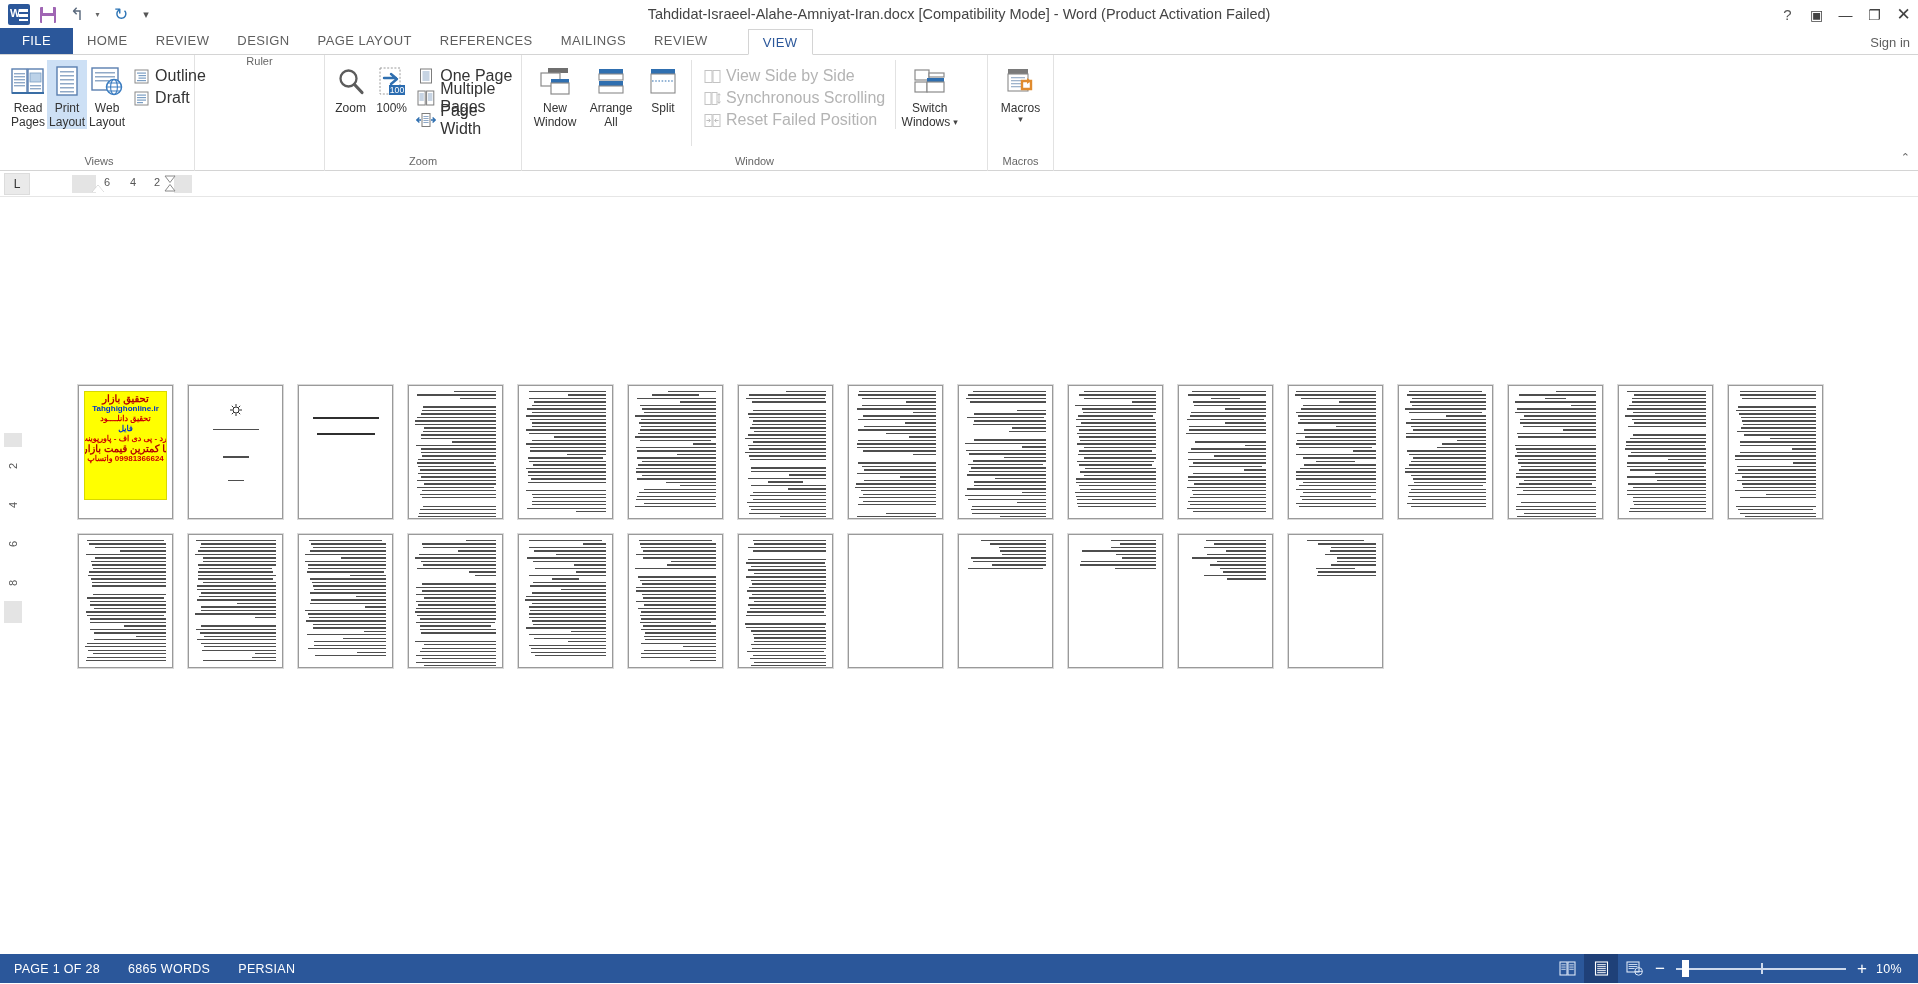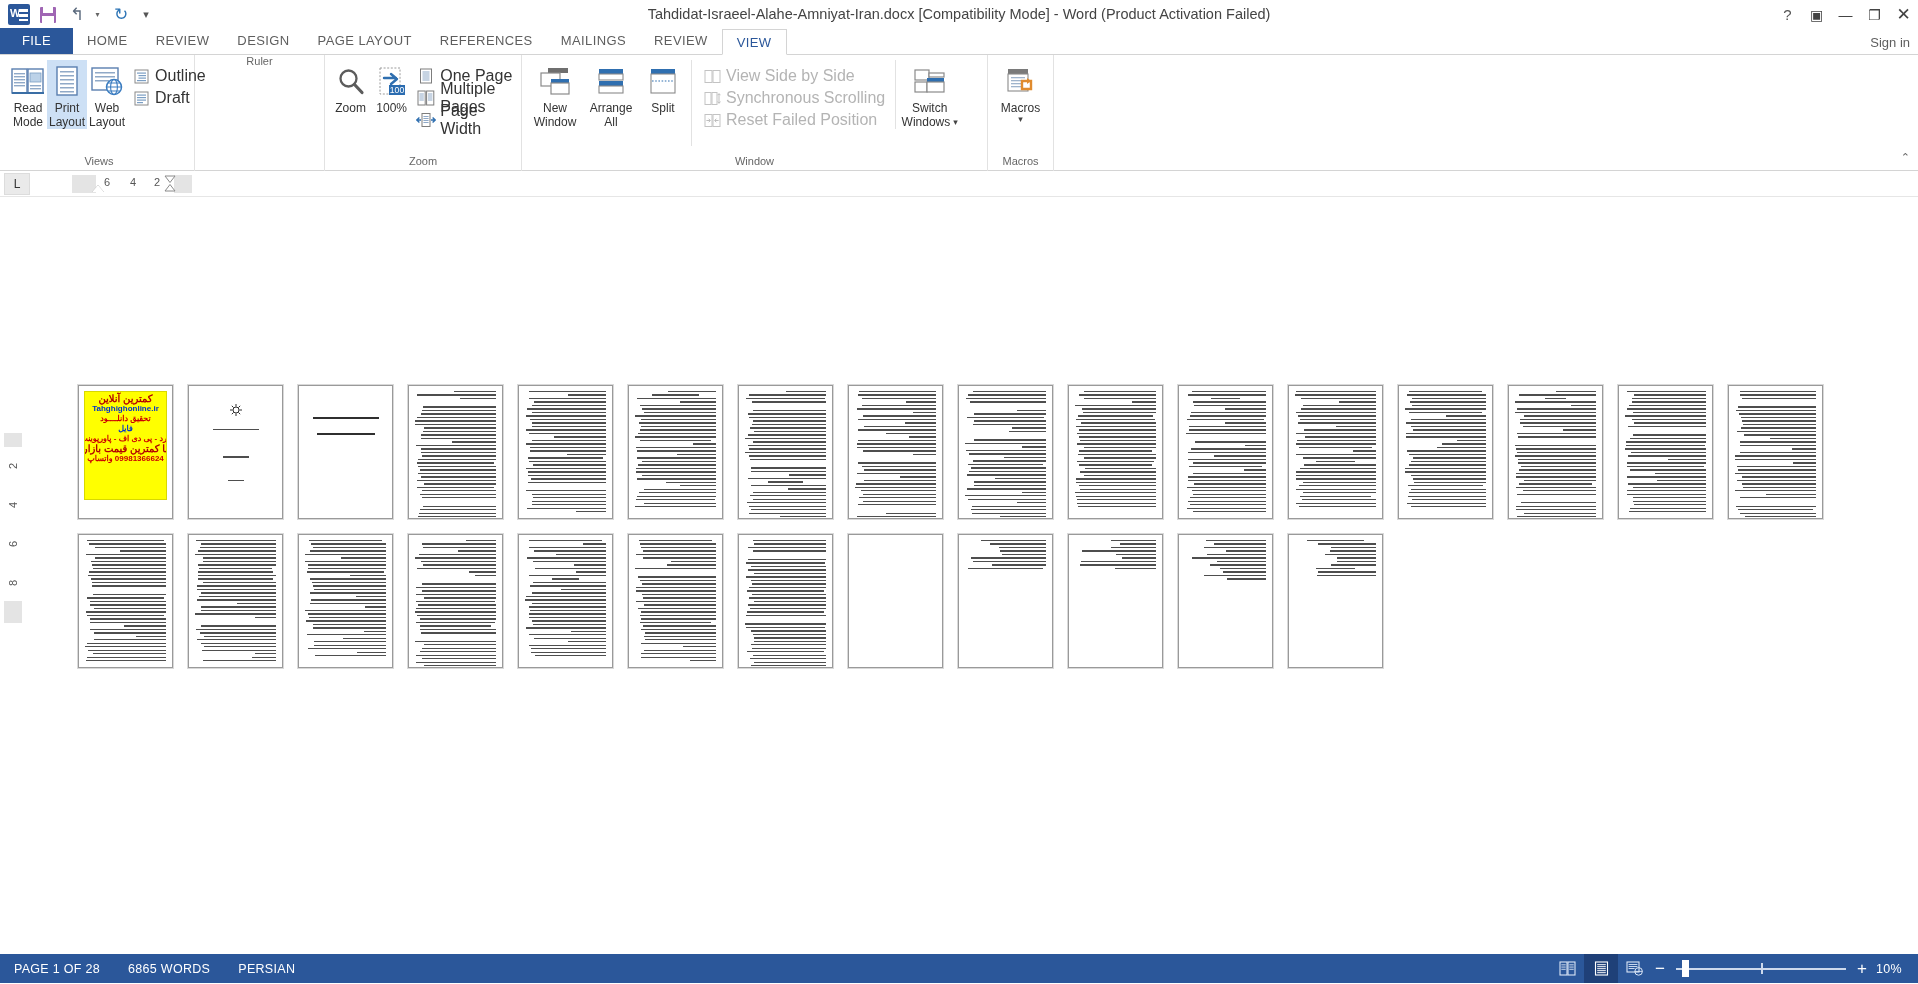--- a/index.html
+++ b/index.html
@@ -98,20 +98,21 @@
     background: #2b579a; color: #fff; font-weight: normal;
     padding: 4px 22px 5px 22px;
   }
   .tab.active {
     color: #2b579a;
     background: #fff;
     border: 1px solid #d4d4d4;
     border-bottom: 1px solid #fff;
     position: relative; top: 1px;
     z-index: 2;
+    margin-left: 26px;
   }
   #signin {
     position: absolute; right: 8px; bottom: 4px;
     font-size: 13px; color: #5e5e5e;
   }
 
   
   #ribbon {
     height: 116px;
     background: #fff;
@@ -323,21 +324,21 @@
               </g>
             <rect x="19" y="6" width="11" height="9" fill="#bcd2e8" stroke="#7b9ec4" stroke-width=".8"></rect>
             <g fill="#8fa9c8">
                 <rect x="19" y="18" width="11" height="1.4"></rect>
                 <rect x="19" y="21" width="11" height="1.4"></rect>
               </g>
             <path d="M1 26 L33 26" stroke="#3a6ea5" stroke-width="2"></path>
           </svg>
         </span>
         <span>Read</span>
-        <span>Mode</span>
+        <span>Pages</span>
       </div>
       <div class="bigbtn sel">
         <span class="ic">
           <svg width="26" height="32" viewBox="0 0 26 32">
             <rect x="3" y="1" width="20" height="28" fill="#fff" stroke="#5a7fb0" stroke-width="1.4"></rect>
             <g fill="#90a9c7">
                 <rect x="6" y="5" width="14" height="1.5"></rect>
                 <rect x="6" y="9" width="14" height="1.5"></rect>
                 <rect x="6" y="13" width="14" height="1.5"></rect>
                 <rect x="6" y="17" width="14" height="1.5"></rect>
@@ -622,21 +623,21 @@
     <span class="vnum">4</span>
     <span class="vnum">6</span>
     <span class="vnum">8</span>
   </div>
   <div class="vruler-cap" style="top:404px"></div>
 
   <div id="pages">
 
     <div class="thumb ad">
       <div class="ad-inner">
-        <div class="ad-l big">کمترین آنلاین</div>
+        <div class="ad-l big">تحقیق بازار</div>
         <div class="ad-l blue">Tahghighonline.ir</div>
         <div class="ad-l">تحقیق دانلــــود</div>
         <div class="ad-l blue">فایل</div>
         <div class="ad-l">ورد - پی دی اف - پاورپوینت</div>
         <div class="ad-l big">با کمترین قیمت بازار</div>
         <div class="ad-l">09981366624 واتساپ</div>
       </div>
     </div>
 
     <div class="thumb">

